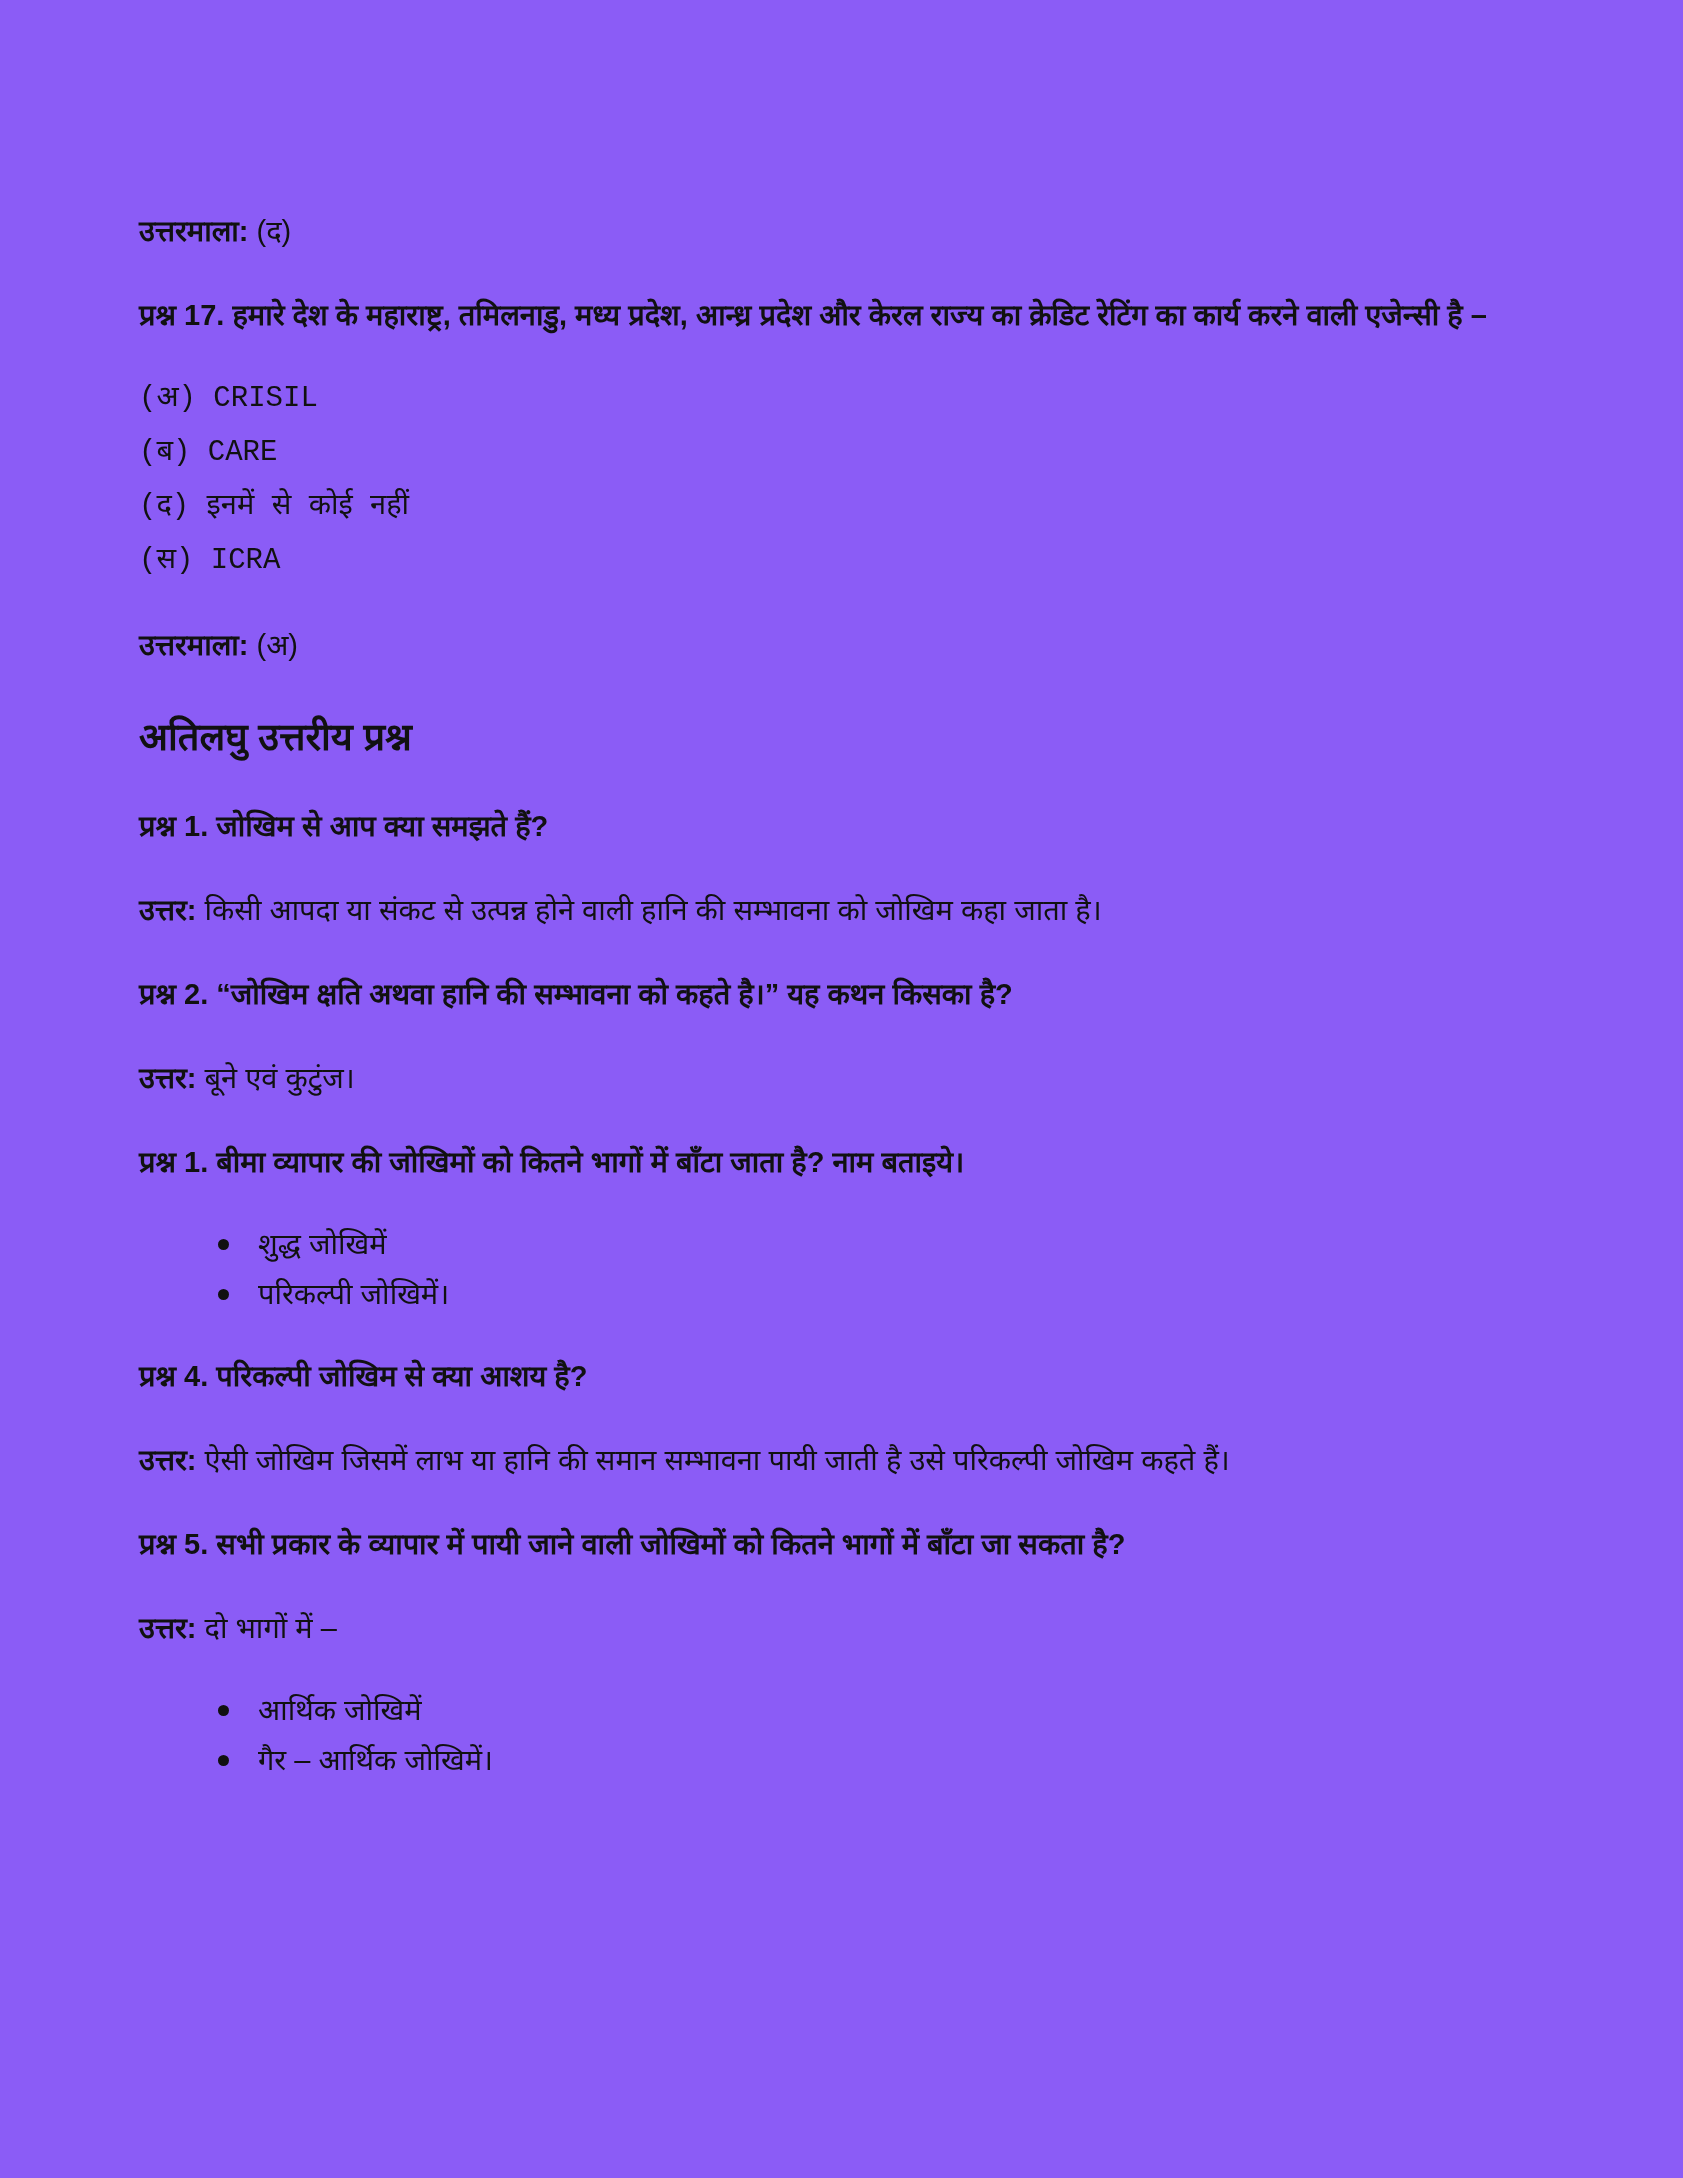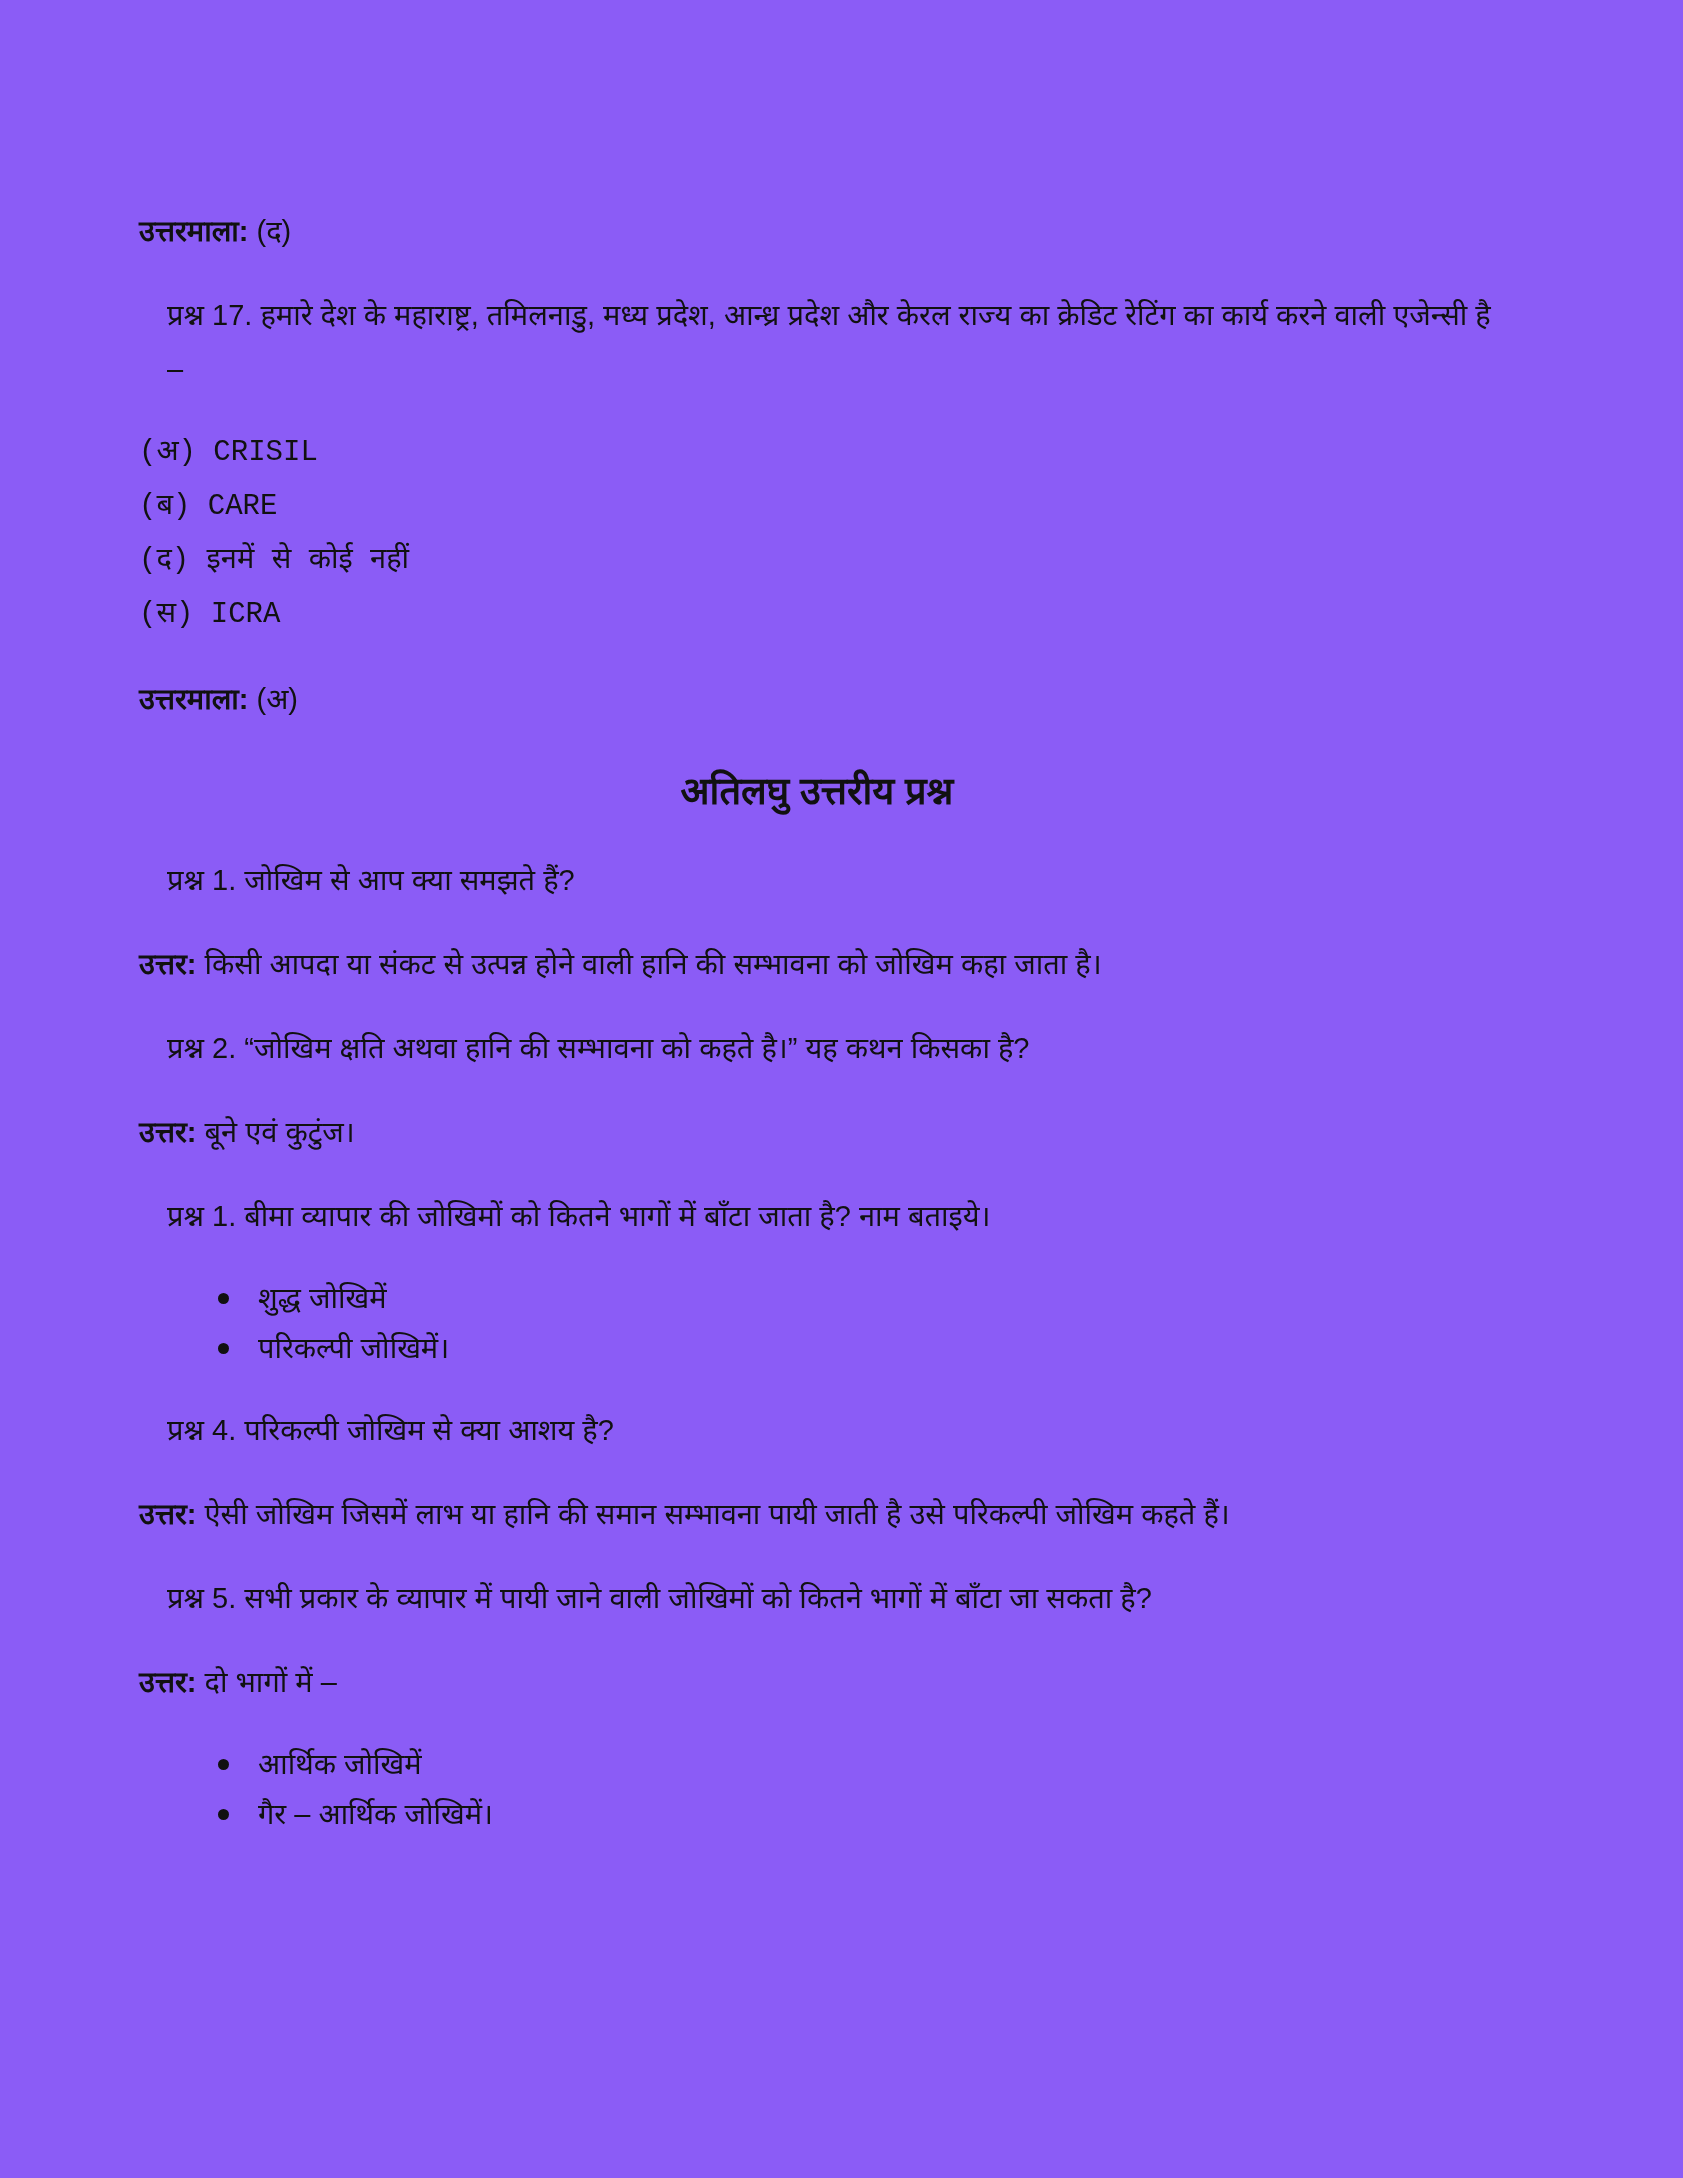--- a/index.html
+++ b/index.html
@@ -20,37 +20,36 @@
     box-sizing: border-box;
     width: 1683px;
     padding: 204px 188px 0 139px;
     font-size: 29px;
   }
   .line {
     line-height: 54px;
     margin: 0 0 30px 0;
   }
   .q {
-    font-weight: normal;
-    margin-left: 28px;
+    font-weight: bold;
   }
   .bold {
     font-weight: bold;
   }
   .options .line {
     margin-bottom: 0;
   }
   .options {
     margin: 0 0 30px 0;
     font-family: Liberation Mono, monospace;
   }
   .section-heading {
     font-size: 38px;
     font-weight: bold;
-    text-align: center;
+    text-align: left;
     line-height: 59px;
     margin: 36px 0 32px 0;
   }
   ul.bullets {
     list-style: none;
     margin: 0 0 30px 0;
     padding: 0 0 0 79px;
     line-height: 50px;
   }
   ul.bullets li {

